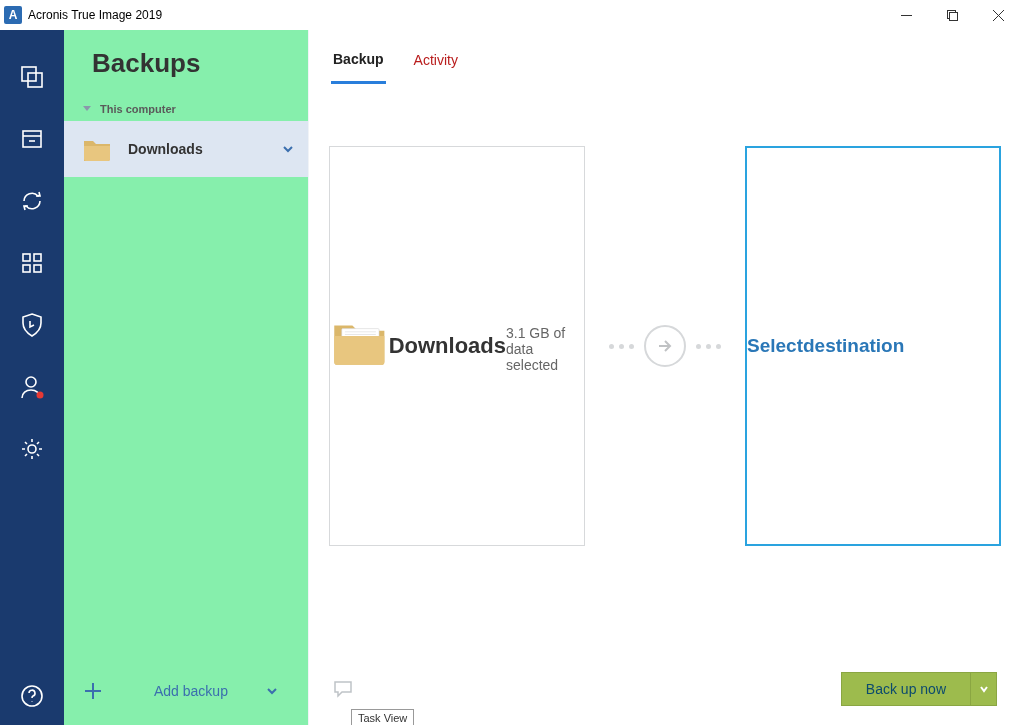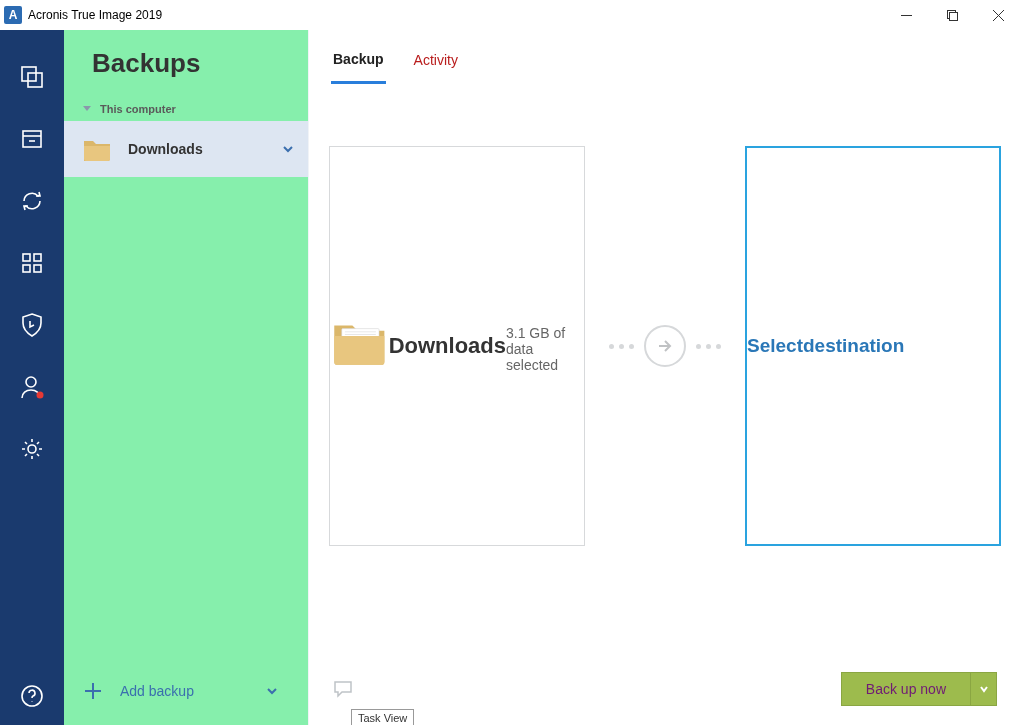--- a/index.html
+++ b/index.html
@@ -25,21 +25,21 @@
   
   .sidebar { width: 254px; background: #86efac; display: flex; flex-direction: column; border-right: 1px solid #f0f3f7; }
   .sidebar-title { font-size: 26px; font-weight: 600; color: #333; padding: 18px 0 18px 28px; }
   .tree-header { display: flex; padding: 6px 0 6px 18px; color: #5a5a5a; font-size: 11px; font-weight: 600; cursor: pointer; }
   .tree-header svg { width: 10px; height: 10px; margin-right: 8px; fill: #8a98ab; }
   .tree-item { display: flex; align-items: center; height: 56px; padding: 0 14px 0 18px; background: #dde6f2; cursor: pointer; }
   .tree-item .folder-ic { width: 30px; height: 24px; margin-right: 16px; }
   .tree-item-label { flex: 1; font-size: 14px; color: #333; font-weight: 600; }
   .tree-item .chev { width: 12px; height: 12px; stroke: #3b6fae; stroke-width: 2; fill: none; }
 
-  .sidebar-footer { margin-top: auto; display: flex; align-items: center; padding: 0 30px 16px 20px; height: 52px; }
+  .sidebar-footer { margin-top: auto; display: flex; align-items: center; padding: 0 30px 16px 20px; height: 52px; gap: 34px; }
   .sidebar-footer .plus { width: 18px; height: 18px; stroke: #3b6fae; stroke-width: 2; fill: none; margin-right: 18px; }
   .sidebar-footer-label { flex: 1; color: #3b6fae; font-size: 14px; }
   .sidebar-footer .chev { width: 12px; height: 12px; stroke: #3b6fae; stroke-width: 2; fill: none; }
 
   
   .content { flex: 1; background: #fff; display: flex; flex-direction: column; position: relative; }
   .tabs { display: flex; align-items: center; height: 56px; padding-left: 22px; gap: 26px; }
   .tab { font-size: 14px; color: #b91c1c; padding: 18px 2px 14px 2px; cursor: pointer; }
   .tab.active { color: #222; font-weight: 600; border-bottom: 3px solid #297edb; }
 
@@ -56,21 +56,21 @@
   .arrow-wrap { display: flex; align-items: center; gap: 10px; }
   .dots { display: flex; gap: 5px; }
   .dots span { width: 5px; height: 5px; background: #d6d8da; border-radius: 50%; }
   .arrow-circ { width: 42px; height: 42px; border: 2px solid #d6d8da; border-radius: 50%; display: flex; align-items: center; justify-content: center; }
   .arrow-circ svg { width: 18px; height: 18px; stroke: #c0c2c4; stroke-width: 2; fill: none; }
 
   
   .content-footer { margin-top: auto; display: flex; align-items: center; padding: 0 24px 16px 24px; height: 56px; }
   .comment-ic { width: 20px; height: 18px; stroke: #bfc3c7; stroke-width: 1.5; fill: none; cursor: pointer; }
   .footer-spacer { flex: 1; }
-  .backup-btn { display: flex; align-items: stretch; height: 34px; background: #9dbb4d; border: 1px solid #8aa642; color: #701a75; font-size: 14px; cursor: pointer; }
+  .backup-btn { display: flex; align-items: stretch; height: 34px; background: #9dbb4d; border: 1px solid #8aa642; color: #0c4a6e; font-size: 14px; cursor: pointer; }
   .backup-btn .lbl { padding: 0 24px; display: flex; align-items: center; }
   .backup-btn .dd { width: 26px; display: flex; align-items: center; justify-content: center; border-left: 1px solid #8aa642; }
   .backup-btn .dd svg { width: 10px; height: 10px; stroke: #fff; stroke-width: 2; fill: none; }
 
   
   .taskview-tip { position: absolute; left: 42px; bottom: -2px; background: #fff; border: 1px solid #999; font-size: 11px; padding: 2px 6px; color: #333; }
 
   
   .fld-back { fill: #dbb76a; }
   .fld-front { fill: #e8c67f; }

